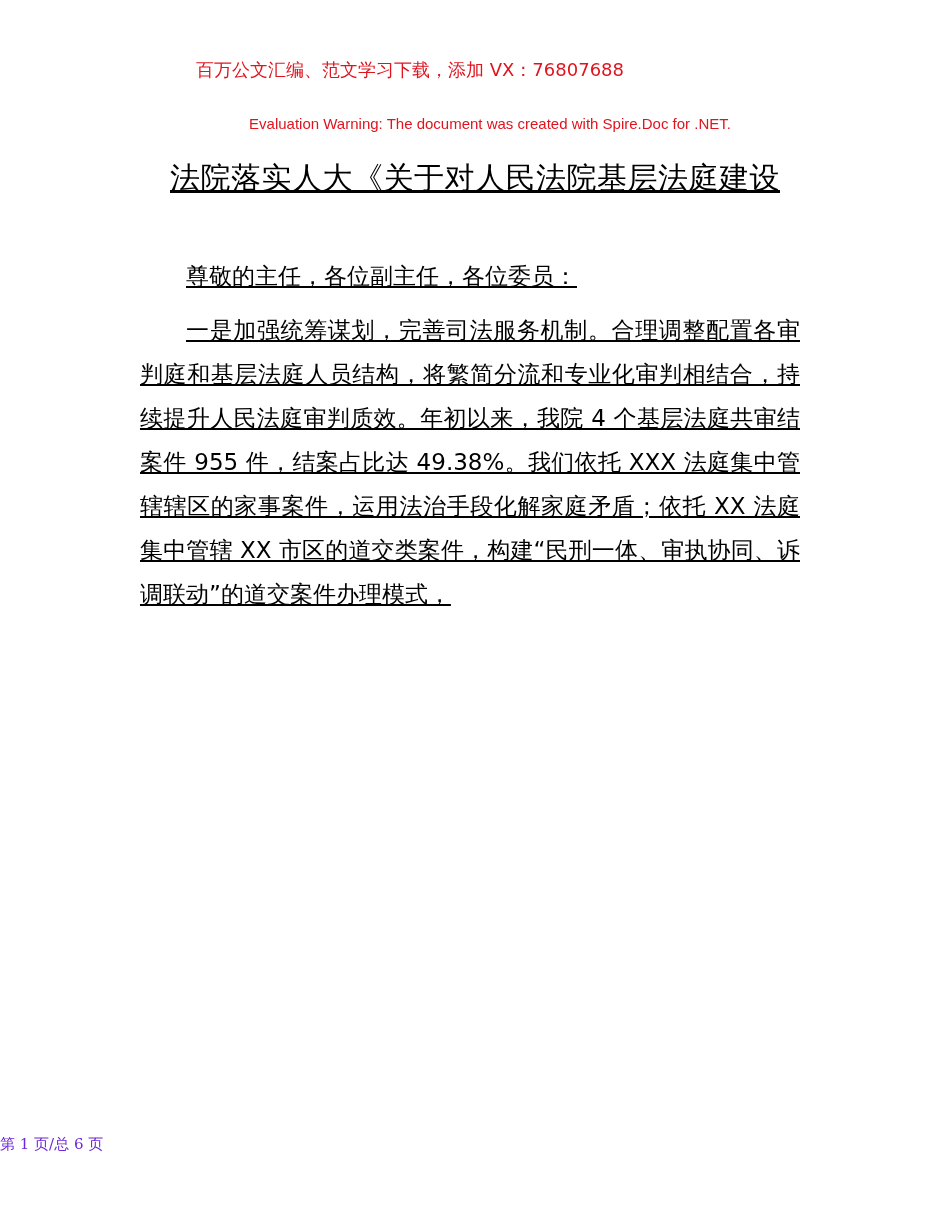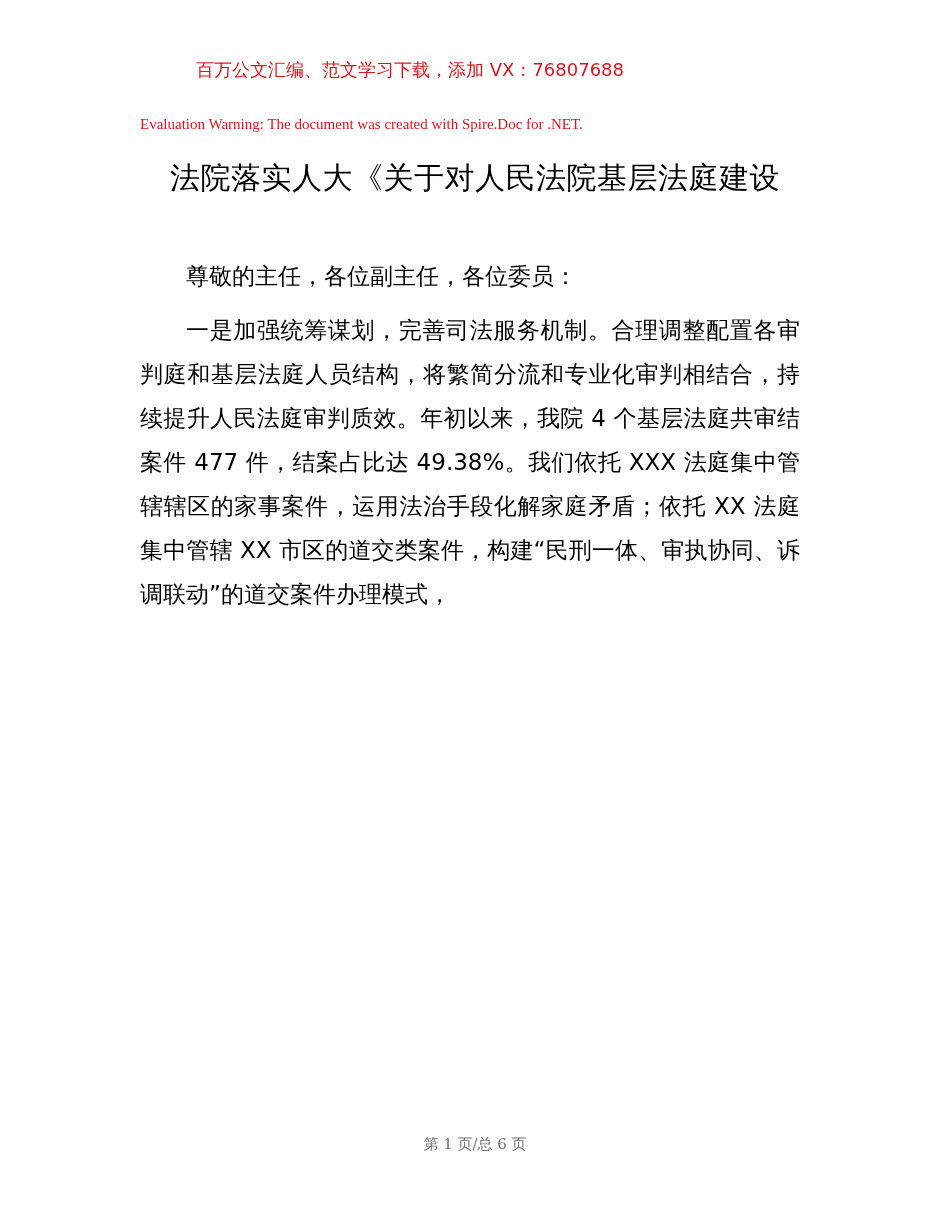--- a/index.html
+++ b/index.html
@@ -1,39 +1,39 @@
 <!DOCTYPE html>
 <html><head>
 <meta charset="utf-8">
 <style>
   html, body { margin: 0; padding: 0; background: #ffffff; }
   body { width: 950px; height: 1230px; position: relative; overflow: hidden;
          font-family: "DejaVu Sans", sans-serif; color: #000; }
   .header-ad { position: absolute; top: 57px; left: 0; width: 820px; text-align: center;
                font-size: 18px; color: #e0141e; line-height: 26px; }
   .eval-warning { position: absolute; top: 113px; left: 140px; width: 700px;
-                  font-family: Liberation Serif, serif; font-size: 15px; color: #e0141e;
-                  line-height: 22px; white-space: nowrap; }
+                  font-family: Liberation Sans, sans-serif; font-size: 15px; color: #e0141e;
+                  line-height: 22px; white-space: nowrap; text-align: center; }
   .title { position: absolute; top: 156px; left: 130px; width: 690px; text-align: center;
-           font-size: 30px; line-height: 44px; letter-spacing: 0.5px; }
+           font-size: 30px; line-height: 44px; letter-spacing: 0.5px; text-decoration: underline; }
   .body { position: absolute; top: 254px; left: 140px; width: 672px;
           font-size: 23px; line-height: 44px; text-align: justify; }
-  .body p { margin: 0 12px 0 0; text-indent: 2em; }
+  .body p { margin: 0 12px 0 0; text-indent: 2em; text-decoration: underline; }
   .body p.gap { margin-top: 10px; }
-  .footer { position: absolute; top: 1135px; left: 0; width: 950px; text-align: center;
-            font-family: "DejaVu Serif", serif; font-size: 15px; color: #737373; }
+  .footer { position: absolute; top: 1135px; left: 0; width: 950px; text-align: left;
+            font-family: "DejaVu Serif", serif; font-size: 15px; color: #6d28d9; }
 </style>
 </head>
 <body>
 
 <div class="header-ad">百万公文汇编、范文学习下载，添加 VX：76807688</div>
 <div class="eval-warning">Evaluation Warning: The document was created with Spire.Doc for .NET.</div>
 
 <div class="title">
   <div>法院落实人大《关于对人民法院基层法庭建设</div>
 </div>
 
 <div class="body">
   <p>尊敬的主任，各位副主任，各位委员：</p>
-  <p class="gap">一是加强统筹谋划，完善司法服务机制。合理调整配置各审判庭和基层法庭人员结构，将繁简分流和专业化审判相结合，持续提升人民法庭审判质效。年初以来，我院 4 个基层法庭共审结案件 477 件，结案占比达 49.38%。我们依托 XXX 法庭集中管辖辖区的家事案件，运用法治手段化解家庭矛盾；依托 XX 法庭集中管辖 XX 市区的道交类案件，构建“民刑一体、审执协同、诉调联动”的道交案件办理模式，</p>
+  <p class="gap">一是加强统筹谋划，完善司法服务机制。合理调整配置各审判庭和基层法庭人员结构，将繁简分流和专业化审判相结合，持续提升人民法庭审判质效。年初以来，我院 4 个基层法庭共审结案件 955 件，结案占比达 49.38%。我们依托 XXX 法庭集中管辖辖区的家事案件，运用法治手段化解家庭矛盾；依托 XX 法庭集中管辖 XX 市区的道交类案件，构建“民刑一体、审执协同、诉调联动”的道交案件办理模式，</p>
 </div>
 
 <div class="footer">第 1 页/总 6 页</div>
 
 </body></html>

